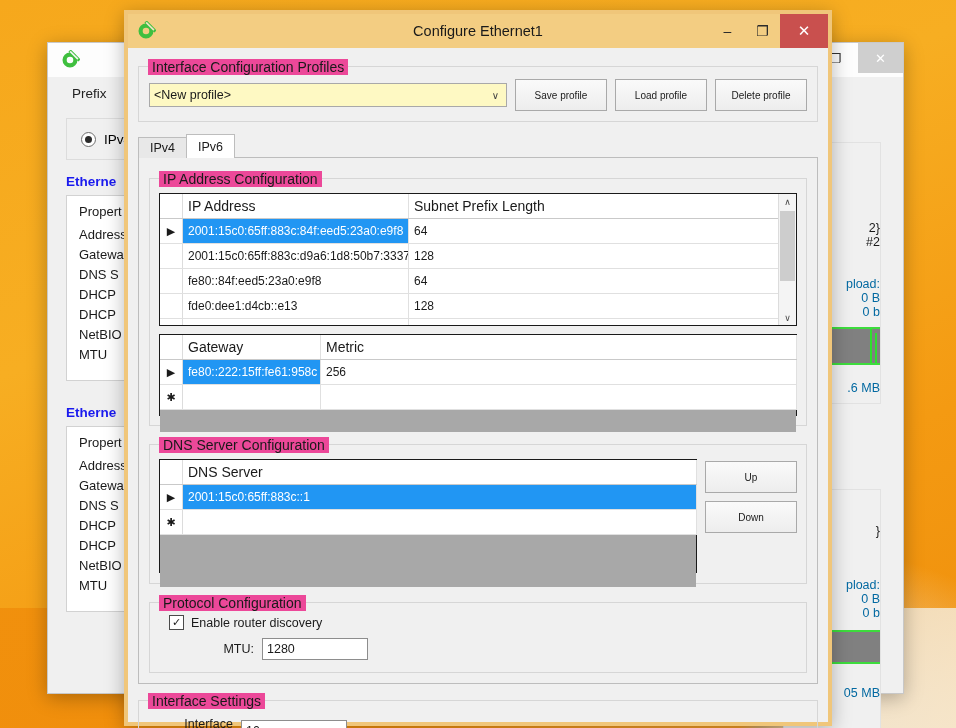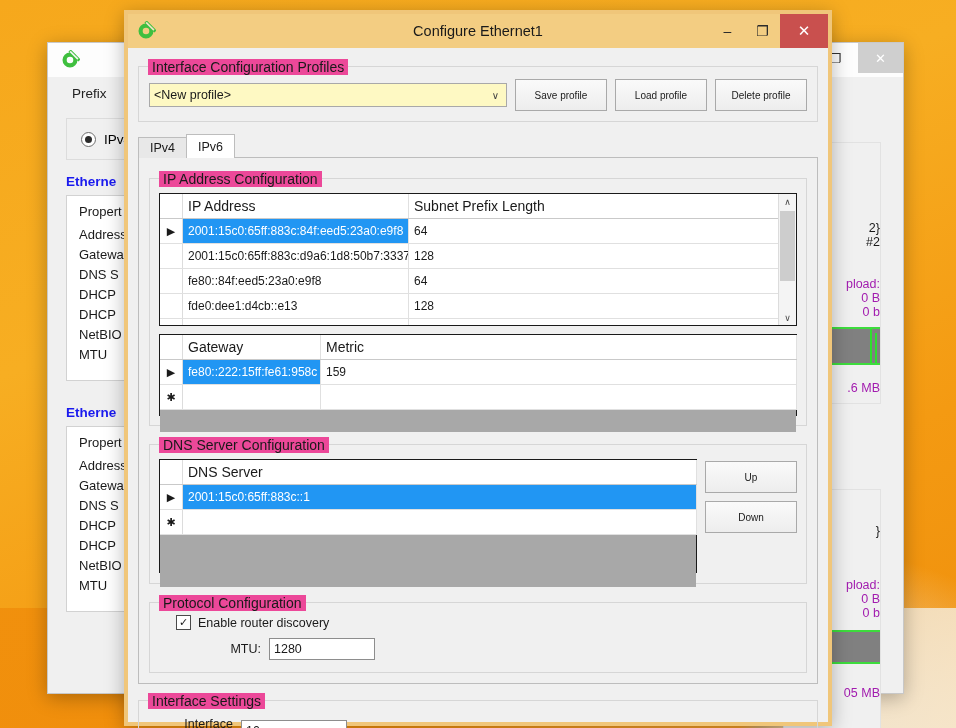--- a/index.html
+++ b/index.html
@@ -80,21 +80,21 @@
   .bg-right-col {
     position: absolute; right: 0; top: 34px; width: 130px; bottom: 0;
     background: #f0f0f0;
   }
   .bg-right-inner {
     position:absolute; left: 10px; right: 14px; top: 0; bottom: 0;
   }
   .frag-box {
     position: absolute; border: 1px solid #e2e2e2; background: #f0f0f0;
   }
-  .frag-txt { font-size: 12.5px; color: #a21caf; text-align: right; }
+  .frag-txt { font-size: 12.5px; color: #0369a1; text-align: right; }
   .frag-dark { color: #1a1a1a; }
   .graph-box {
     background: #808080; border-top: 2px solid #3ddc3d; border-bottom: 2px solid #3ddc3d;
     position: relative; overflow:hidden;
   }
   .graph-spike {
     position:absolute; bottom:0; width: 2px; background: #2ee02e;
   }
 
   
@@ -367,21 +367,21 @@
         <div class="grid-wrap" style="margin-top:8px; height:80px;">
           <div class="grid">
             <div class="grow ghead">
               <div class="g-sel"></div>
               <div class="gcell" style="width:127px;">Gateway</div>
               <div class="gcell">Metric</div>
             </div>
             <div class="grow">
               <div class="g-sel">▶</div>
               <div class="gcell cell-hl" style="width:127px;">fe80::222:15ff:fe61:958c</div>
-              <div class="gcell">159</div>
+              <div class="gcell">256</div>
             </div>
             <div class="grow">
               <div class="g-sel">✱</div>
               <div class="gcell" style="width:127px;"></div>
               <div class="gcell"></div>
             </div>
           </div>
           <div class="grid-filler" style="height:22px;"></div>
         </div>
       </div>
@@ -406,21 +406,21 @@
             </div>
             <div class="grid-filler" style="height:52px;"></div>
           </div>
           <div class="dns-btns">
             <div class="btn">Up</div>
             <div class="btn">Down</div>
           </div>
         </div>
       </div>
 
-      <div class="group" style="margin-top:18px; padding:12px 9px 12px 26px;">
+      <div class="group" style="margin-top:18px; padding:12px 9px 12px 19px;">
         <span class="group-label">Protocol Configuration</span>
         <div class="chk-row">
           <span class="checkbox">✓</span>
           <span>Enable router discovery</span>
         </div>
         <div class="field-row">
           <span class="field-label">MTU:</span>
           <span class="textinput">1280</span>
         </div>
       </div>

